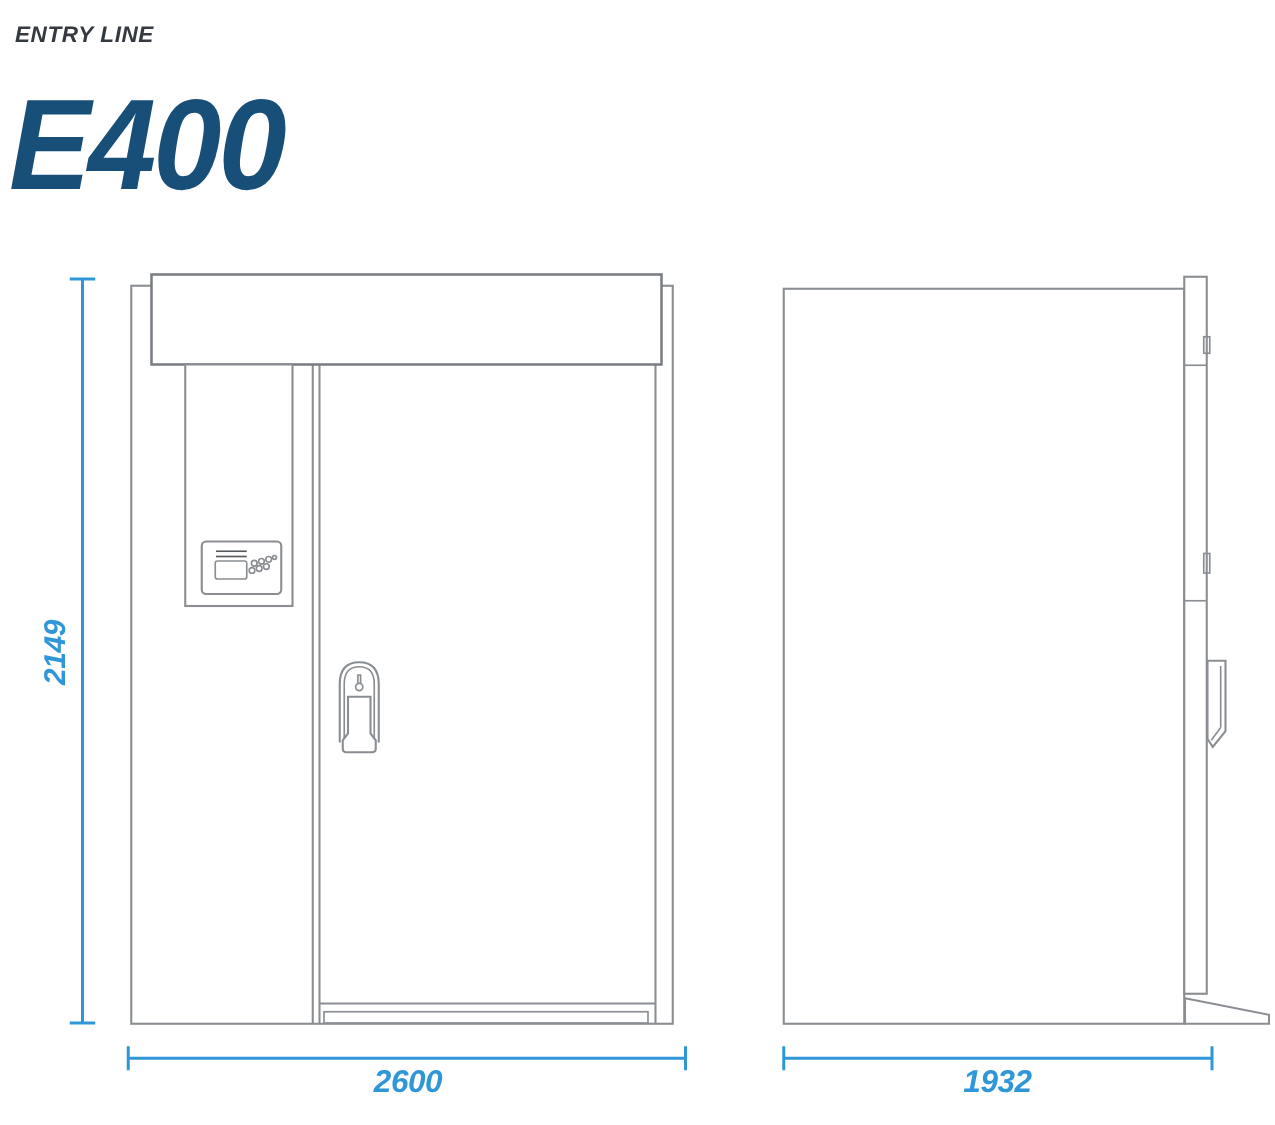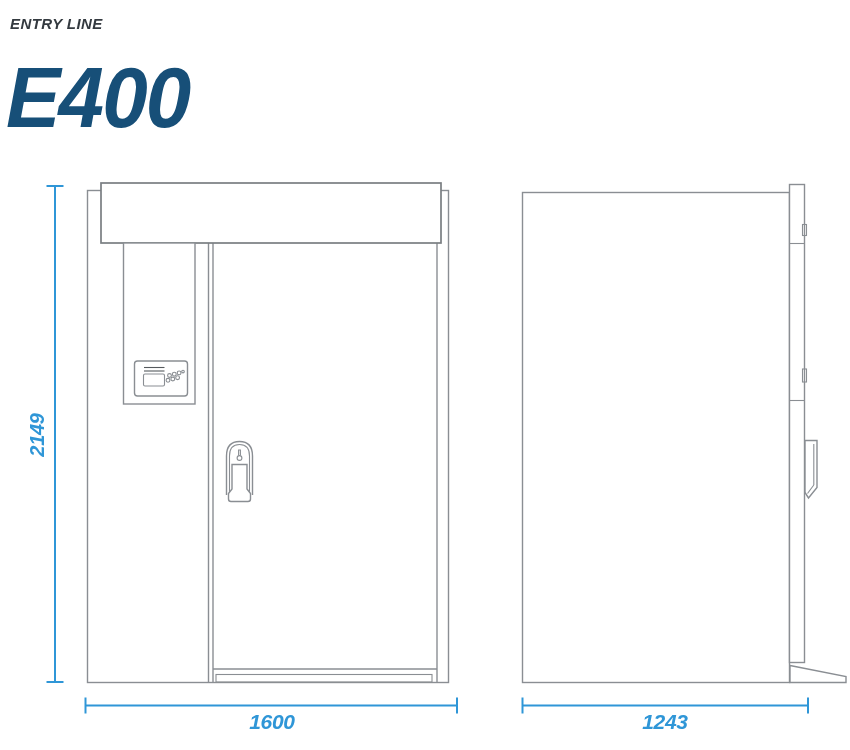--- a/index.html
+++ b/index.html
@@ -129,16 +129,16 @@
       </g>
       <g>
         <line class="dim" x1="522.5" y1="705.5" x2="808" y2="705.5"></line>
         <line class="dim" x1="522.5" y1="697.5" x2="522.5" y2="713.5"></line>
         <line class="dim" x1="808" y1="697.5" x2="808" y2="713.5"></line>
       </g>
     </g>
   </svg>
 
   <div class="dim-label dim-height">2149</div>
-  <div class="dim-label dim-width">1600</div>
-  <div class="dim-label dim-depth">1243</div>
+  <div class="dim-label dim-width">2600</div>
+  <div class="dim-label dim-depth">1932</div>
 
 </div>
 
 </body></html>

